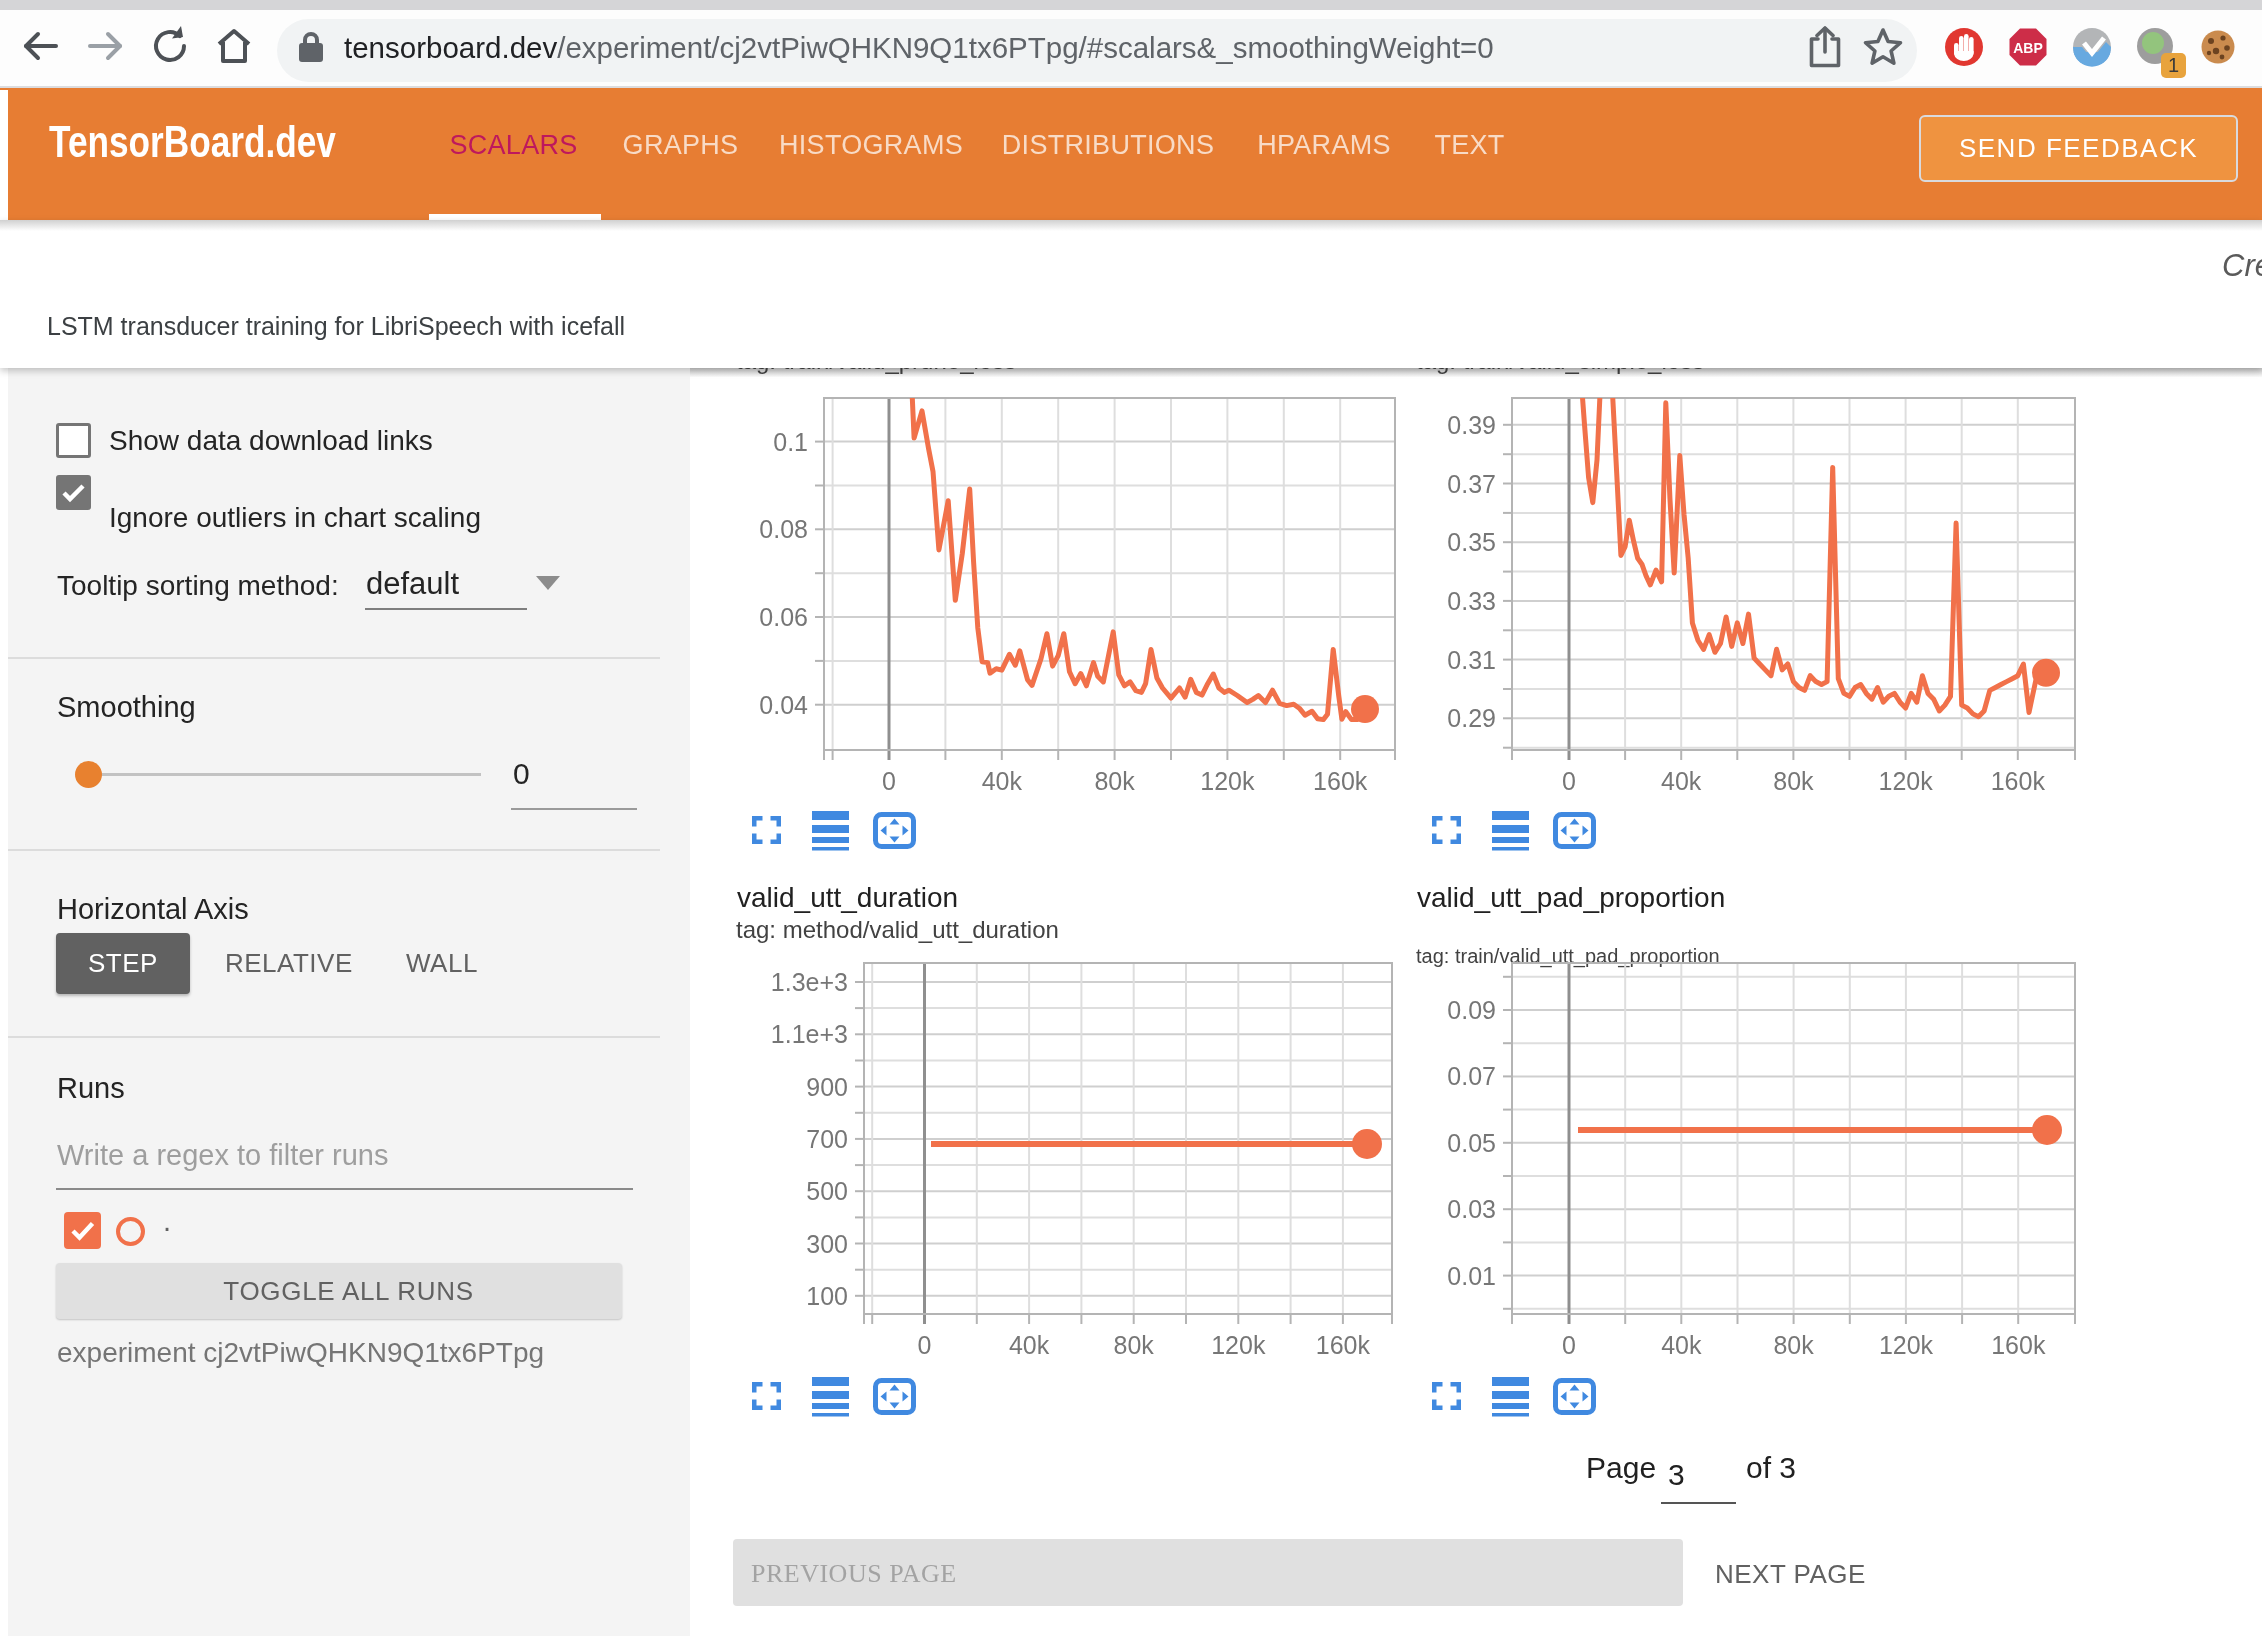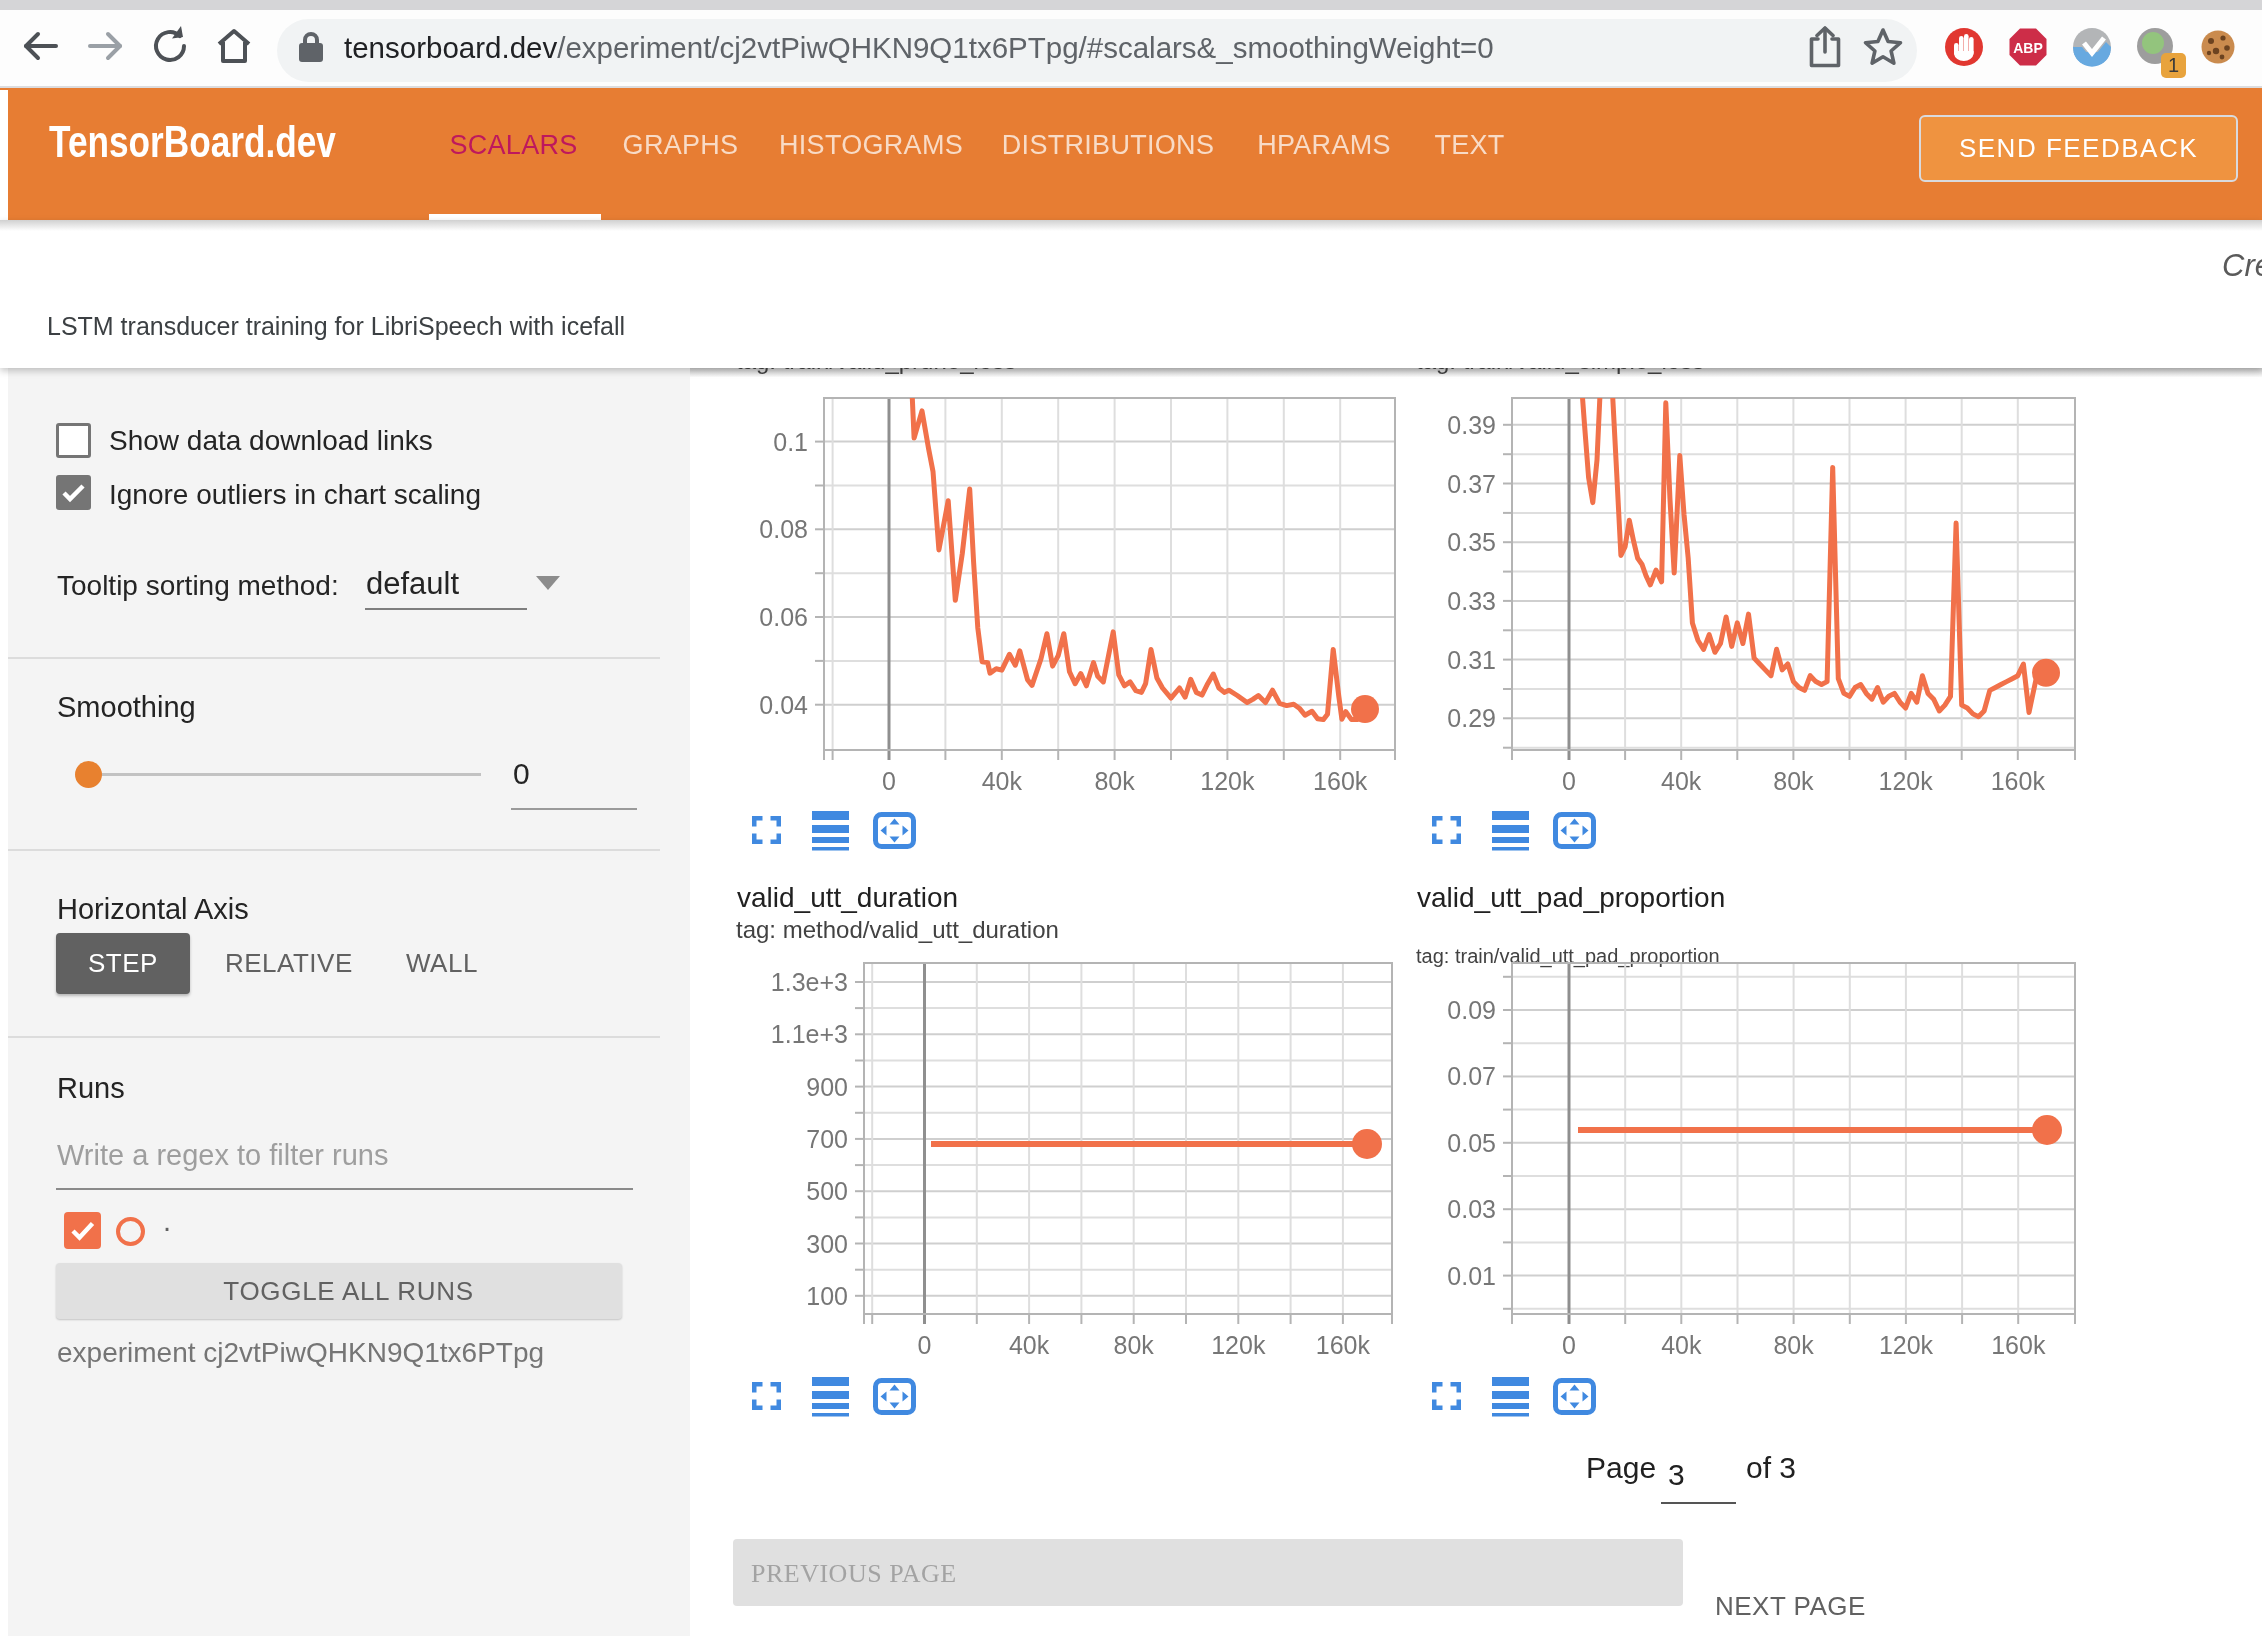--- a/index.html
+++ b/index.html
@@ -116,21 +116,21 @@
 <div class="abs" style="left:726px;top:-19px;font-size:24px;line-height:1;color:#424242;">tag: train/valid_simple_loss</div>
 <div class="abs" style="left:0;top:0;width:1572px;height:9px;background:linear-gradient(rgba(70,70,70,0.28),rgba(70,70,70,0.02));"></div>
 </div>
 
 <div class="abs" style="left:56px;top:423px;width:35px;height:35px;border:3px solid #757575;border-radius:3px;background:#fff;"></div>
 <div class="abs" style="left:109px;top:425px;font-size:28px;color:#242424;">Show data download links</div>
 <div class="abs" style="left:56px;top:475px;width:35px;height:35px;background:#757575;border-radius:3px;">
 <svg width="35" height="35" viewBox="0 0 35 35">
       <path d="M8 18 l6 6 13 -13" stroke="#fff" stroke-width="4.5" fill="none"></path>
     </svg></div>
-<div class="abs" style="left:109px;top:479px;font-size:28px;color:#242424;text-align:right;">Ignore outliers in chart scaling</div>
+<div class="abs" style="left:109px;top:502px;font-size:28px;color:#242424;text-align:right;">Ignore outliers in chart scaling</div>
 
 <div class="abs" style="left:57px;top:570px;font-size:28px;color:#242424;">Tooltip sorting method:</div>
 <div class="abs" style="left:366px;top:566px;font-size:31px;color:#242424;">default</div>
 <div class="abs" style="left:365px;top:608px;width:162px;height:2px;background:#7e7e7e;"></div>
 <div class="abs" style="left:536px;top:576px;width:0;height:0;border-left:12px solid transparent;border-right:12px solid transparent;border-top:14px solid #8c8c8c;"></div>
 
 <div class="abs" style="left:8px;top:657px;width:652px;height:2px;background:#dcdcdc;"></div>
 <div class="abs" style="left:57px;top:691px;font-size:29px;color:#242424;">Smoothing</div>
 <div class="abs" style="left:85px;top:773px;width:396px;height:3px;background:#c2c2c2;"></div>
 <div class="abs" style="left:75px;top:761px;width:27px;height:27px;border-radius:50%;background:#e8812f;"></div>
@@ -505,13 +505,13 @@
       <path d="M35.5 18.5 l-6 -5 v10 z"></path>
     </g>
   </svg>
 
 <div class="abs" style="left:1586px;top:1451px;font-size:30px;color:#212121;text-align:center;">Page</div>
 <div class="abs" style="left:1668px;top:1458px;font-size:30px;color:#212121;">3</div>
 <div class="abs" style="left:1661px;top:1502px;width:75px;height:2px;background:#555;"></div>
 <div class="abs" style="left:1746px;top:1451px;font-size:30px;color:#212121;">of 3</div>
 <div class="abs" style="left:733px;top:1539px;width:950px;height:67px;background:#e0e0e0;border-radius:4px;"></div>
 <div class="abs" style="left:751px;top:1559px;font-size:26px;color:#a3a3a3;letter-spacing:0.5px;font-family:Liberation Serif, serif;">PREVIOUS PAGE</div>
-<div class="abs" style="left:1715px;top:1559px;font-size:26px;color:#616161;letter-spacing:0.5px;margin-top:32px;">NEXT PAGE</div>
+<div class="abs" style="left:1715px;top:1559px;font-size:26px;color:#616161;letter-spacing:0.5px;">NEXT PAGE</div>
 
 </body></html>

